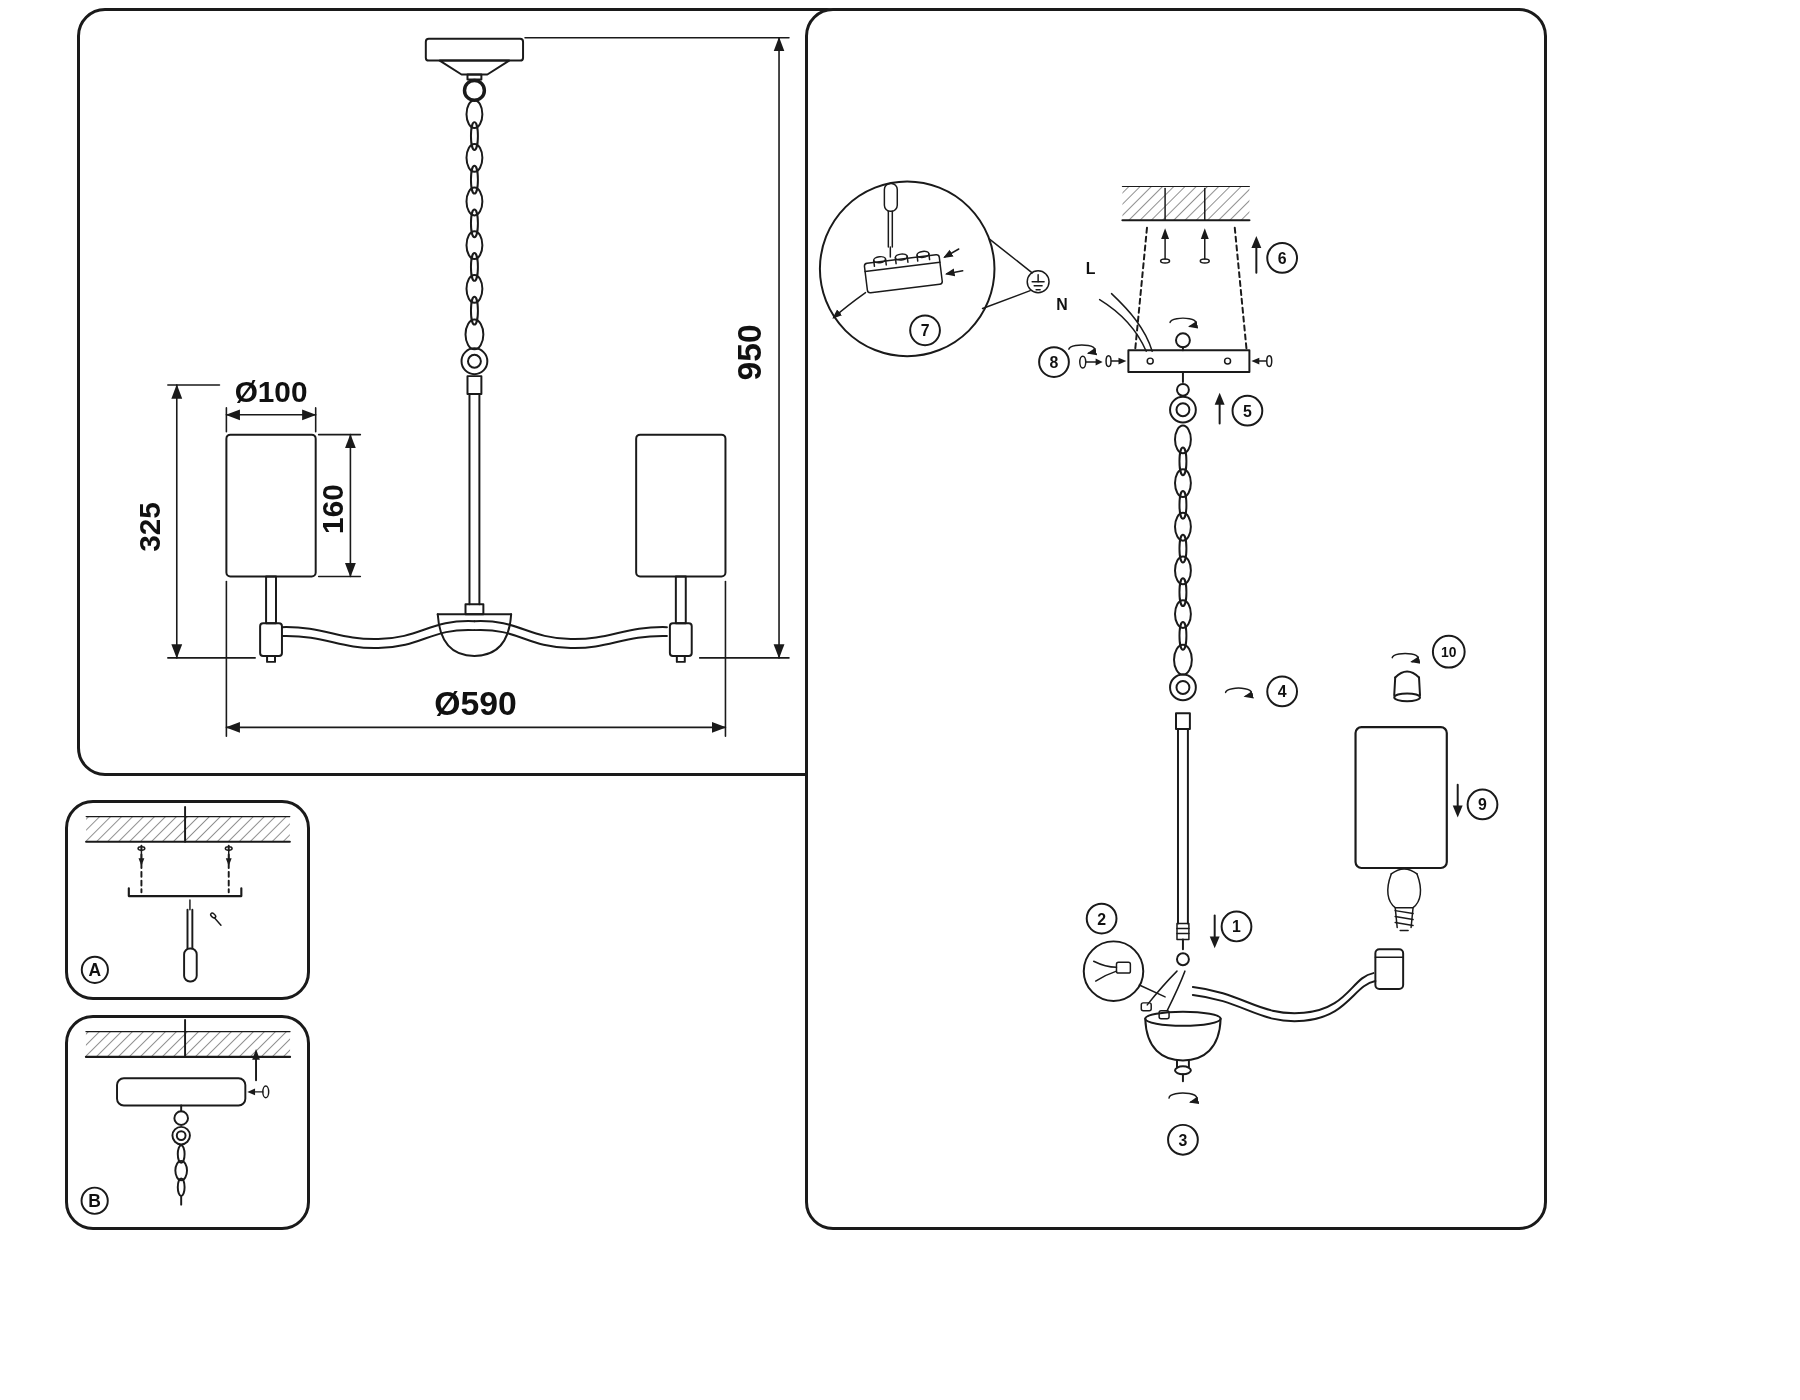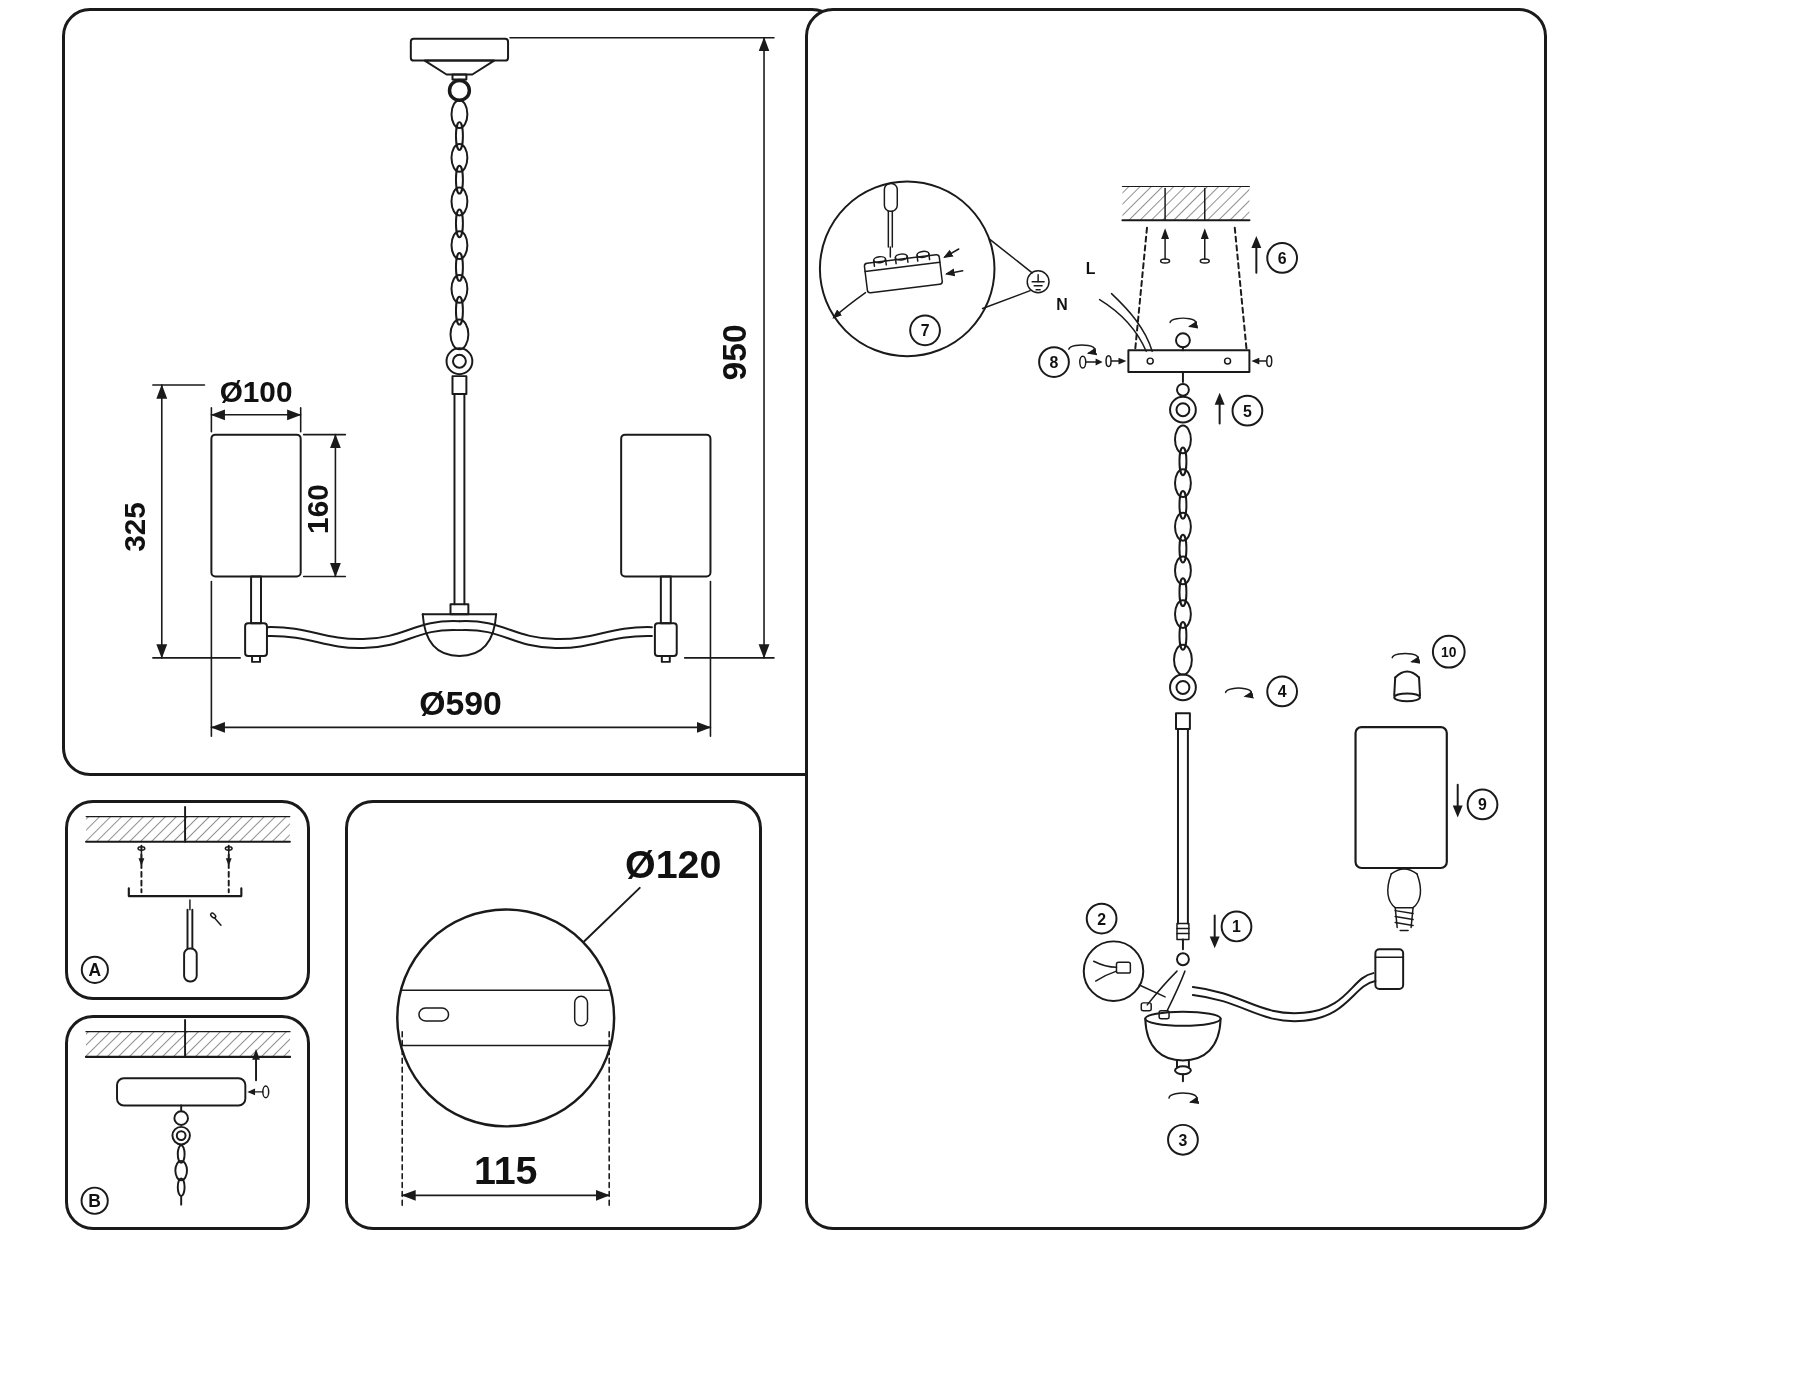--- a/index.html
+++ b/index.html
@@ -1,19 +1,19 @@
 <!DOCTYPE html>
 <html><head>
 <meta charset="utf-8">
 <style>
   html,body{margin:0;padding:0;background:#fff;}
   .sheet{position:relative;width:1800px;height:1400px;background:#fff;font-family:"Liberation Sans",sans-serif;}
   .panel{position:absolute;box-sizing:border-box;border:3px solid #1a1a1a;border-radius:28px;background:#fff;}
   .panel svg{display:block;width:100%;height:100%;}
-  .p-main{left:62px;top:8px;width:778px;height:768px;}
+  .p-main{left:77px;top:8px;width:778px;height:768px;}
   .p-a{left:65px;top:800px;width:245px;height:200px;}
   .p-b{left:65px;top:1015px;width:245px;height:215px;}
   .p-plate{left:345px;top:800px;width:417px;height:430px;}
   .p-asm{left:805px;top:8px;width:742px;height:1222px;}
   .st{stroke:#1a1a1a;fill:none;stroke-width:2;stroke-linecap:round;stroke-linejoin:round;}
   .thin{stroke-width:1.5;}
   .dims{stroke-width:1.6;}
   .dashs{stroke-dasharray:5 4;}
   text{font-family:"Liberation Sans",sans-serif;fill:#111;stroke:none;}
   .dim{font-size:30px;font-weight:bold;}
@@ -198,44 +198,20 @@
         <ellipse cx="116" cy="174" rx="3.5" ry="9"></ellipse>
         <line x1="116" y1="183" x2="116" y2="192"></line>
       </g>
       <g class="badge badge--letter">
         <circle cx="27" cy="188" r="13.5"></circle>
         <text x="27" y="194">B</text>
       </g>
     </svg>
   </div>
 
-  <div class="panel p-plate">
-    <svg viewBox="0 0 417 430">
-      <defs>
-        <marker id="p-ar" viewBox="0 0 10 10" refX="9.5" refY="5" markerWidth="9" markerHeight="9" orient="auto-start-reverse">
-          <path d="M0,1.2 L10,5 L0,8.8 Z" fill="#1a1a1a"></path>
-        </marker>
-      </defs>
-      <g class="st">
-        <circle cx="160" cy="218" r="110" stroke-width="2.5"></circle>
-        <line x1="54" y1="190" x2="266" y2="190" class="thin"></line>
-        <line x1="54" y1="246" x2="266" y2="246" class="thin"></line>
-        <rect x="72" y="208" width="30" height="13" rx="6.5" class="thin"></rect>
-        <rect x="230" y="196" width="13" height="30" rx="6.5" class="thin"></rect>
-      </g>
-      <g class="st dims">
-        <line x1="296" y1="86" x2="240" y2="140" stroke-width="2"></line>
-        <line class="dashs" x1="55" y1="232" x2="55" y2="408"></line>
-        <line class="dashs" x1="265" y1="232" x2="265" y2="408"></line>
-        <line x1="55" y1="398" x2="265" y2="398" marker-start="url(#p-ar)" marker-end="url(#p-ar)"></line>
-      </g>
-      <text class="dimXL" x="330" y="76" text-anchor="middle">Ø120</text>
-      <text class="dimXL" x="160" y="386" text-anchor="middle">115</text>
-    </svg>
-  </div>
 
   <div class="panel p-asm">
     <svg viewBox="0 0 742 1222">
       <defs>
         <pattern id="s-hatch" width="8" height="8" patternTransform="rotate(45)" patternUnits="userSpaceOnUse">
           <line x1="0" y1="0" x2="0" y2="8" stroke="#444" stroke-width="1.2"></line>
         </pattern>
         <marker id="s-ars" viewBox="0 0 10 10" refX="8" refY="5" markerWidth="6.5" markerHeight="6.5" orient="auto">
           <path d="M0,1 L10,5 L0,9 Z" fill="#1a1a1a"></path>
         </marker>

